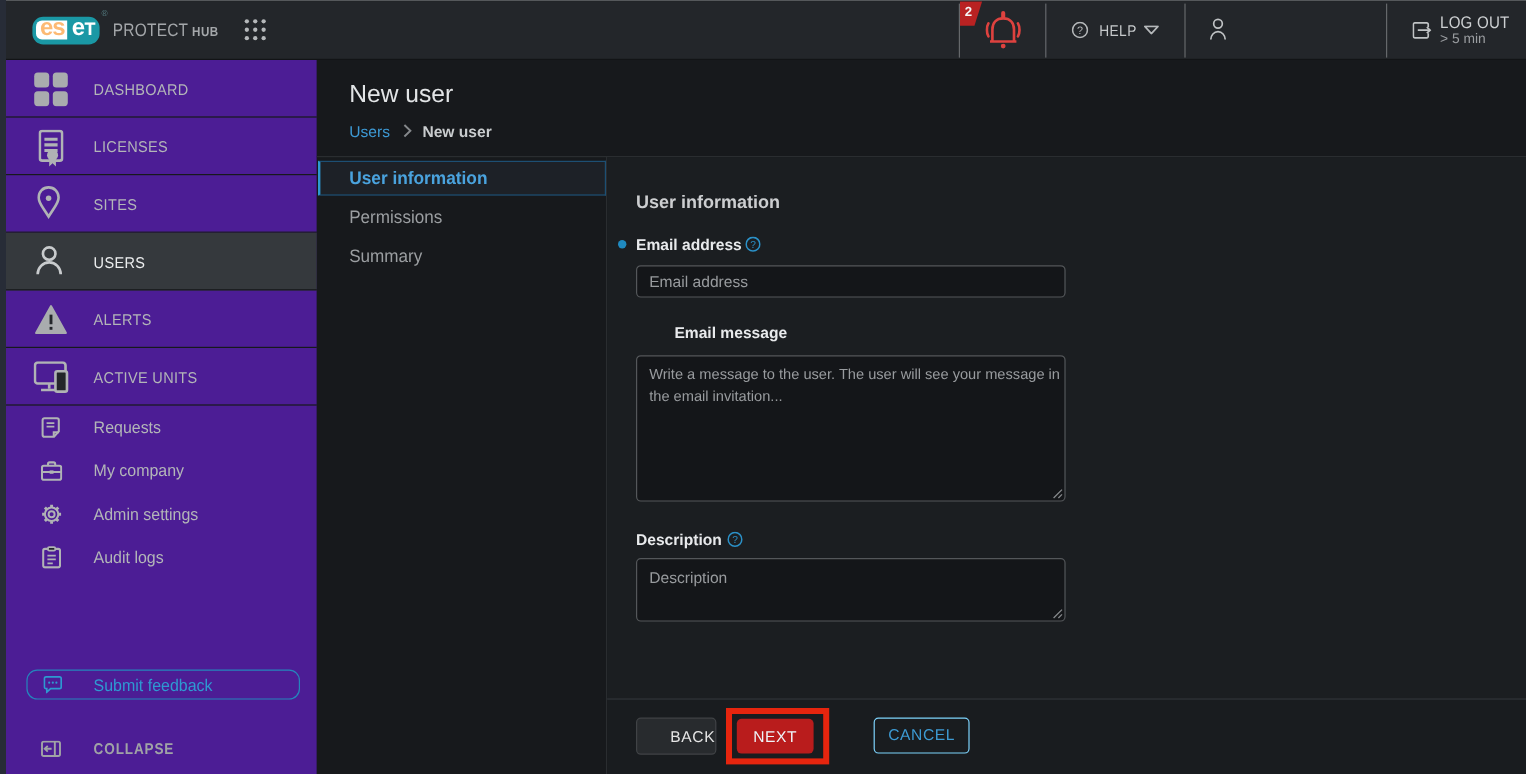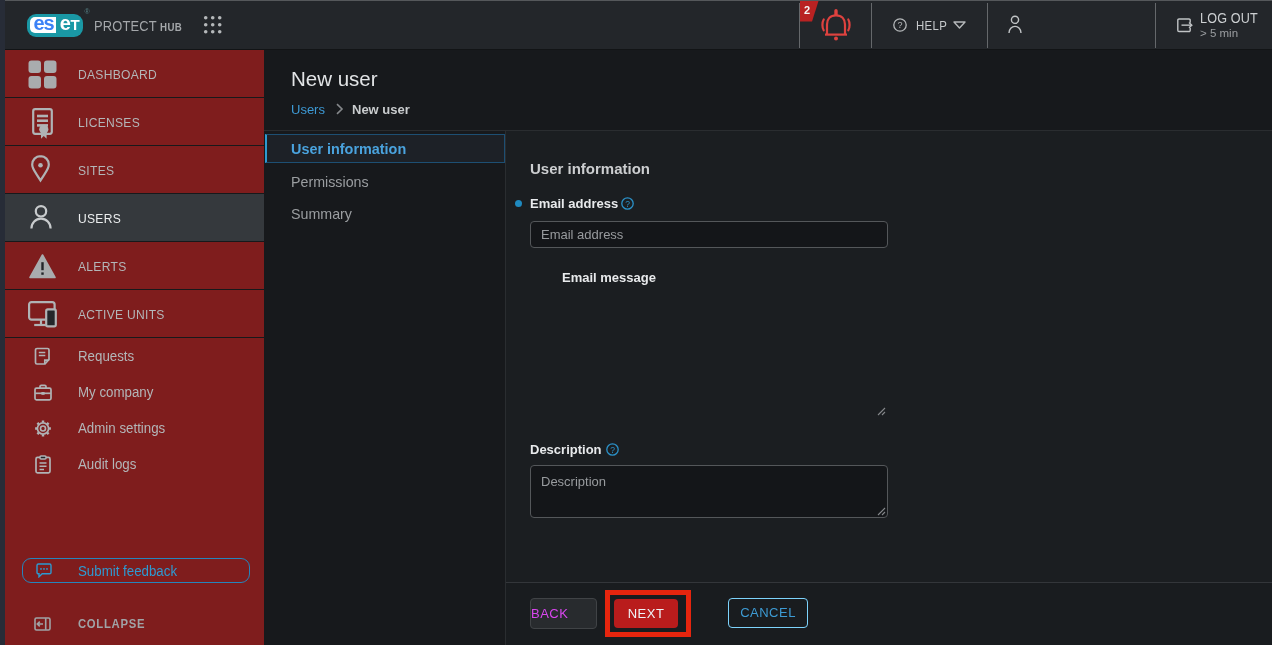--- a/index.html
+++ b/index.html
@@ -13,21 +13,21 @@
 <body>
 
 <div class="abs" style="left:0;top:0;width:5px;height:645px;background:#272c37;"></div>
 
 <div class="abs" style="left:5px;top:0;width:1267px;height:1px;background:#55585b;"></div>
 
 <div class="abs" style="left:5px;top:1px;width:1267px;height:49px;background:#23262a;border-bottom:1px solid #121416;">
 
   <div class="abs" style="left:21.5px;top:12.5px;width:56.5px;height:23px;background:#1a98a5;border-radius:9px;"></div>
   <div class="abs" style="left:25px;top:16px;width:26px;height:16px;background:#ffffff;border-radius:5px 0 0 5px;"></div>
-  <div class="abs" style="left:26px;top:10.5px;width:25px;height:22px;color:#3b82f6;font-size:20px;font-weight:bold;text-align:center;letter-spacing:-1px;">es</div>
+  <div class="abs" style="left:26px;top:10.5px;width:25px;height:22px;color:#fdba74;font-size:20px;font-weight:bold;text-align:center;letter-spacing:-1px;">es</div>
   <div class="abs" style="left:51px;top:10.5px;width:27px;height:22px;color:#ffffff;font-size:20px;font-weight:bold;text-align:center;letter-spacing:-0.5px;">e<span style="font-size:15px;">T</span></div>
   <div class="abs" style="left:79.5px;top:7px;color:#567f84;font-size:7px;">®</div>
 
   <div class="abs" style="left:88.5px;top:16px;color:#a4a7aa;font-size:15px;letter-spacing:0.2px;transform:scaleX(0.86);transform-origin:0 0;">PROTECT</div>
   <div class="abs" style="left:155px;top:20px;color:#a4a7aa;font-size:11px;font-weight:bold;letter-spacing:0.5px;transform:scaleX(0.88);transform-origin:0 0;">HUB</div>
 
   <svg class="abs" style="left:195.5px;top:13px;" width="24" height="24" viewBox="0 0 24 24">
     <g fill="#b5b8ba">
       <circle cx="4.7" cy="3.8" r="1.8"></circle>
         <circle cx="11.7" cy="3.8" r="1.8"></circle>
@@ -80,21 +80,21 @@
     <g stroke="#c0c3c5" fill="none" stroke-width="1.4">
       <path d="M13.2 9.7 v2.6 a1.2 1.2 0 0 1 -1.2 1.2 H2 a1.2 1.2 0 0 1 -1.2 -1.2 V2.2 A1.2 1.2 0 0 1 2 1 h10 a1.2 1.2 0 0 1 1.2 1.2 v2.6"></path>
       <path d="M4.5 7.15 H14.6"></path>
       <path d="M12 4.6 L14.8 7.15 L12 9.7" fill="none"></path>
     </g>
   </svg>
   <div class="abs" style="left:1195px;top:9px;color:#cdd0d2;font-size:14px;letter-spacing:0.2px;transform:scaleX(0.9);transform-origin:0 0;">LOG OUT</div>
   <div class="abs" style="left:1195px;top:26px;color:#9b9ea1;font-size:11.5px;">&gt; 5 min</div>
 </div>
 
-<div class="abs" style="left:5px;top:50px;width:259px;height:595px;background:#7f1d1d;">
+<div class="abs" style="left:5px;top:50px;width:259px;height:595px;background:#4c1d95;">
 
   <div class="abs" style="left:0;top:0;width:259px;height:48px;border-bottom:1px solid #17191b;"></div>
   <div class="abs" style="left:0;top:48px;width:259px;height:48px;border-bottom:1px solid #17191b;"></div>
   <div class="abs" style="left:0;top:96px;width:259px;height:48px;border-bottom:1px solid #17191b;"></div>
   <div class="abs" style="left:0;top:144px;width:259px;height:48px;background:#35393d;border-bottom:1px solid #17191b;"></div>
   <div class="abs" style="left:0;top:192px;width:259px;height:48px;border-bottom:1px solid #17191b;"></div>
   <div class="abs" style="left:0;top:240px;width:259px;height:48px;border-bottom:1px solid #17191b;"></div>
 
   <svg class="abs" style="left:23px;top:10px;" width="29" height="29" viewBox="0 0 29 29">
     <g fill="#a9acae">
@@ -226,32 +226,36 @@
 
   <div class="abs" style="left:251px;top:149.5px;width:7px;height:7px;border-radius:50%;background:#1f8ac0;"></div>
   <div class="abs" style="left:266px;top:146px;color:#e8eaec;font-size:13px;font-weight:bold;">Email address</div>
   <svg class="abs" style="left:357px;top:147px;" width="13" height="13" viewBox="0 0 13 13">
     <circle cx="6.5" cy="6.5" r="5.7" stroke="#2b91c8" fill="none" stroke-width="1.3"></circle>
     <text x="6.5" y="9.7" font-size="8.5" fill="#2b91c8" text-anchor="middle" font-family="Liberation Sans">?</text>
   </svg>
   <div class="abs" style="left:266px;top:171px;width:358px;height:27px;background:#141619;border:1px solid #54575a;border-radius:4px;color:#989b9e;font-size:13px;line-height:25px;padding-left:10px;">Email address</div>
 
   <div class="abs" style="left:266px;top:220px;color:#e8eaec;font-size:13px;font-weight:bold;padding-left:32px;">Email message</div>
+  <div class="abs" style="left:266px;top:246px;width:358px;height:122px;background:#141619;border:1px solid #54575a;border-radius:4px;color:#989b9e;font-size:12.2px;line-height:17.5px;padding:7px 10px;overflow:hidden;">
+      <div style="white-space:nowrap;">Write a message to the user. The user will see your message in</div>
+      <div style="white-space:nowrap;">the email invitation...</div>
+    </div>
   <svg class="abs" style="left:613px;top:357px;" width="9" height="9" viewBox="0 0 9 9">
     <path d="M8 1 L1 8 M8 5 L5 8" stroke="#85888b" stroke-width="1.1"></path>
   </svg>
 
   <div class="abs" style="left:266px;top:392px;color:#e8eaec;font-size:13px;font-weight:bold;">Description</div>
   <svg class="abs" style="left:342px;top:393px;" width="13" height="13" viewBox="0 0 13 13">
     <circle cx="6.5" cy="6.5" r="5.7" stroke="#2b91c8" fill="none" stroke-width="1.3"></circle>
     <text x="6.5" y="9.7" font-size="8.5" fill="#2b91c8" text-anchor="middle" font-family="Liberation Sans">?</text>
   </svg>
   <div class="abs" style="left:266px;top:415px;width:358px;height:53px;background:#141619;border:1px solid #54575a;border-radius:4px;color:#989b9e;font-size:13px;padding:8px 10px;">Description</div>
   <svg class="abs" style="left:613px;top:457px;" width="9" height="9" viewBox="0 0 9 9">
     <path d="M8 1 L1 8 M8 5 L5 8" stroke="#85888b" stroke-width="1.1"></path>
   </svg>
 
-  <div class="abs" style="left:266px;top:548px;width:67px;height:31px;background:#282b2e;border:1px solid #404346;border-radius:4px;color:#d946ef;font-size:13px;letter-spacing:0.5px;text-align:left;line-height:29px;">BACK</div>
+  <div class="abs" style="left:266px;top:548px;width:67px;height:31px;background:#282b2e;border:1px solid #404346;border-radius:4px;color:#e5e5e5;font-size:13px;letter-spacing:0.5px;text-align:right;line-height:29px;">BACK</div>
   <div class="abs" style="left:350px;top:549px;width:64px;height:29px;background:#b91c1c;border-radius:4px;color:#eef4f8;font-size:13px;letter-spacing:0.5px;text-align:center;line-height:29px;">NEXT</div>
   <div class="abs" style="left:464px;top:548px;width:80px;height:30px;border:1px solid #7dd3fc;border-radius:4px;color:#3d9bd4;font-size:13px;letter-spacing:0.5px;text-align:center;line-height:28px;">CANCEL</div>
 
   <div class="abs" style="left:341px;top:540px;width:86px;height:47px;border:5px solid #e6250e;"></div>
 </div>
 
 </body></html>

